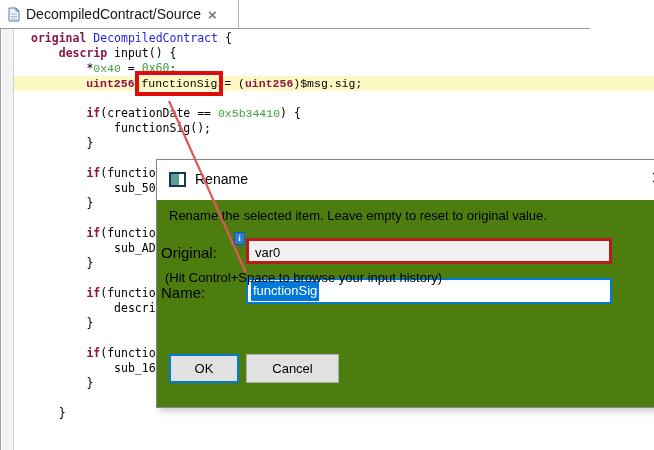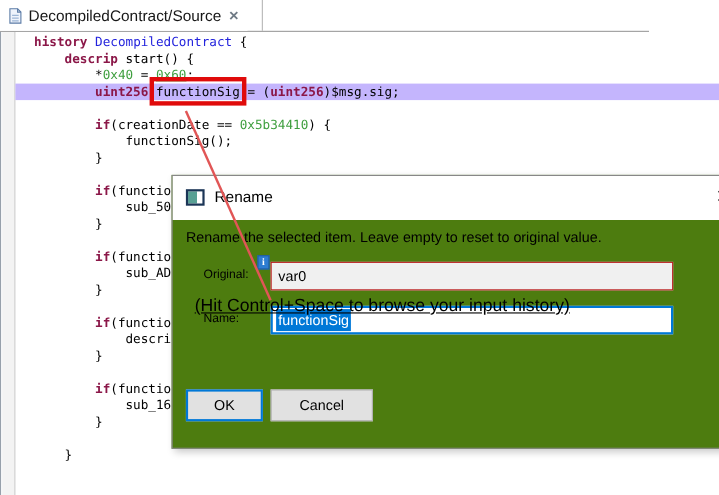--- a/index.html
+++ b/index.html
@@ -20,53 +20,53 @@
 
   
   .editor{position:absolute;left:0;top:29px;width:654px;bottom:0;background:#fff;
     border-left:1px solid #97a0ab;z-index:1;}
   .ruler{position:absolute;left:1px;top:0;bottom:0;width:11px;background:#f3f3f3;
     border-right:1px solid #cfcfcf;}
   #code{position:absolute;left:0;top:2px;right:0;
     font-family:"DejaVu Sans Mono","Liberation Mono",monospace;
     font-size:11.5px;line-height:15px;color:#000;}
   .code-line{height:15px;white-space:pre;margin-left:13px;padding-left:17px;}
-  .code-line.current{background:#c4b5fd;}
+  .code-line.current{background:#fef9c3;font-family:Liberation Mono, monospace;}
   .tok-k{color:#8b1748;font-weight:bold;}
   .tok-t{color:#2323dd;}
-  .tok-n{color:#3f9f3f;}
+  .tok-n{color:#3f9f3f;font-family:Liberation Mono, monospace;}
   .tok-u{color:#3f9f3f;text-decoration:underline;text-align:right;}
   .tok-p{color:#000;}
   .tok-b{color:#000;outline:4px solid #e00b0b;outline-offset:2px;}
 
   
   .dialog{position:absolute;left:156px;top:159px;width:522px;height:249px;
     background:#4d7c0f;border:1px solid #878787;box-shadow:3px 3px 7px rgba(0,0,0,.22);
     z-index:10;box-sizing:border-box;}
   .titlebar{position:absolute;left:0;top:0;width:100%;height:40px;background:#fff;}
   .win-icon{position:absolute;left:12px;top:12px;width:13px;height:11px;
     border:2px solid #1b3556;background:linear-gradient(90deg,#58a094 0 62%,#ffffff 62%);}
   .dlg-title{position:absolute;left:38px;top:11px;font-size:14px;color:#000;}
   .dlg-close{position:absolute;right:13px;top:5px;font-size:22px;font-weight:300;
     color:#1a1a1a;cursor:pointer;line-height:26px;}
   .dlg-msg{position:absolute;left:12px;top:48px;font-size:13px;color:#000;text-align:center;}
-  .dlg-label{position:absolute;left:28px;font-size:11px;color:#000;}
+  .dlg-label{position:absolute;left:4px;font-size:15px;color:#000;}
   .lbl-original{top:84px;}
   .lbl-name{top:124px;}
   .field{position:absolute;left:89px;box-sizing:border-box;font-size:13px;}
   .field-original{top:78px;width:366px;height:26px;background:#f0f0f0;
-    border:1px solid #b91c1c;color:#000;line-height:24px;padding-left:6px;}
+    border:3px solid #b91c1c;color:#000;line-height:24px;padding-left:6px;}
   .field-name{top:118px;width:366px;height:26px;background:#fff;
     border:2px solid #0078d7;line-height:22px;}
   .sel{display:inline-block;background:#0078d7;color:#fff;padding:0 2px;margin-left:3px;
     line-height:20px;margin-top:1px;}
   .ibadge{position:absolute;left:77px;top:72px;width:9px;height:11px;background:#2e7dd2;
     border:1px solid #1e5a9e;color:#fff;font-size:9px;line-height:11px;text-align:center;
     font-weight:bold;font-family:"Liberation Serif",serif;}
-  .dlg-hint{position:absolute;left:20px;top:110px;font-size:16px;color:#000;text-decoration:underline;}
+  .dlg-hint{position:absolute;left:8px;top:110px;font-size:13px;color:#000;}
   .dlg-btn{position:absolute;top:194px;height:29px;background:#e1e1e1;font-size:13px;
     color:#000;font-family:"Liberation Sans",sans-serif;cursor:pointer;box-sizing:border-box;}
   .btn-ok{left:12px;width:70px;border:2px solid #0078d7;}
   .btn-cancel{left:89px;width:93px;border:1px solid #adadad;}
 
   
   .overlay{position:absolute;left:0;top:0;z-index:30;pointer-events:none;}
 </style>
 <title>DecompiledContract/Source</title></head>
 <body>
@@ -84,22 +84,22 @@
     </span>
     <span class="tab-label">DecompiledContract/Source</span>
     <span class="tab-close">×</span>
   </div>
   <div class="tab-sep"></div>
 </div>
 
 <div class="editor">
   <div class="ruler"></div>
   <div id="code">
-      <div class="code-line"><span class="tok-k">history</span><span class="tok-p"> </span><span class="tok-t">DecompiledContract</span><span class="tok-p"> {</span></div>
-      <div class="code-line"><span class="tok-p">    </span><span class="tok-k">descrip</span><span class="tok-p"> start() {</span></div>
+      <div class="code-line"><span class="tok-k">original</span><span class="tok-p"> </span><span class="tok-t">DecompiledContract</span><span class="tok-p"> {</span></div>
+      <div class="code-line"><span class="tok-p">    </span><span class="tok-k">descrip</span><span class="tok-p"> input() {</span></div>
       <div class="code-line"><span class="tok-p">        *</span><span class="tok-n">0x40</span><span class="tok-p"> = </span><span class="tok-u">0x60</span><span class="tok-p">;</span></div>
       <div class="code-line current"><span class="tok-p">        </span><span class="tok-k">uint256</span><span class="tok-p"> </span><span class="tok-b">functionSig</span><span class="tok-p"> = (</span><span class="tok-k">uint256</span><span class="tok-p">)$msg.sig;</span></div>
       <div class="code-line"></div>
       <div class="code-line"><span class="tok-p">        </span><span class="tok-k">if</span><span class="tok-p">(creationDate == </span><span class="tok-n">0x5b34410</span><span class="tok-p">) {</span></div>
       <div class="code-line"><span class="tok-p">            functionSig();</span></div>
       <div class="code-line"><span class="tok-p">        }</span></div>
       <div class="code-line"></div>
       <div class="code-line"><span class="tok-p">        </span><span class="tok-k">if</span><span class="tok-p">(functio</span></div>
       <div class="code-line"><span class="tok-p">            sub_50</span></div>
       <div class="code-line"><span class="tok-p">        }</span></div>

